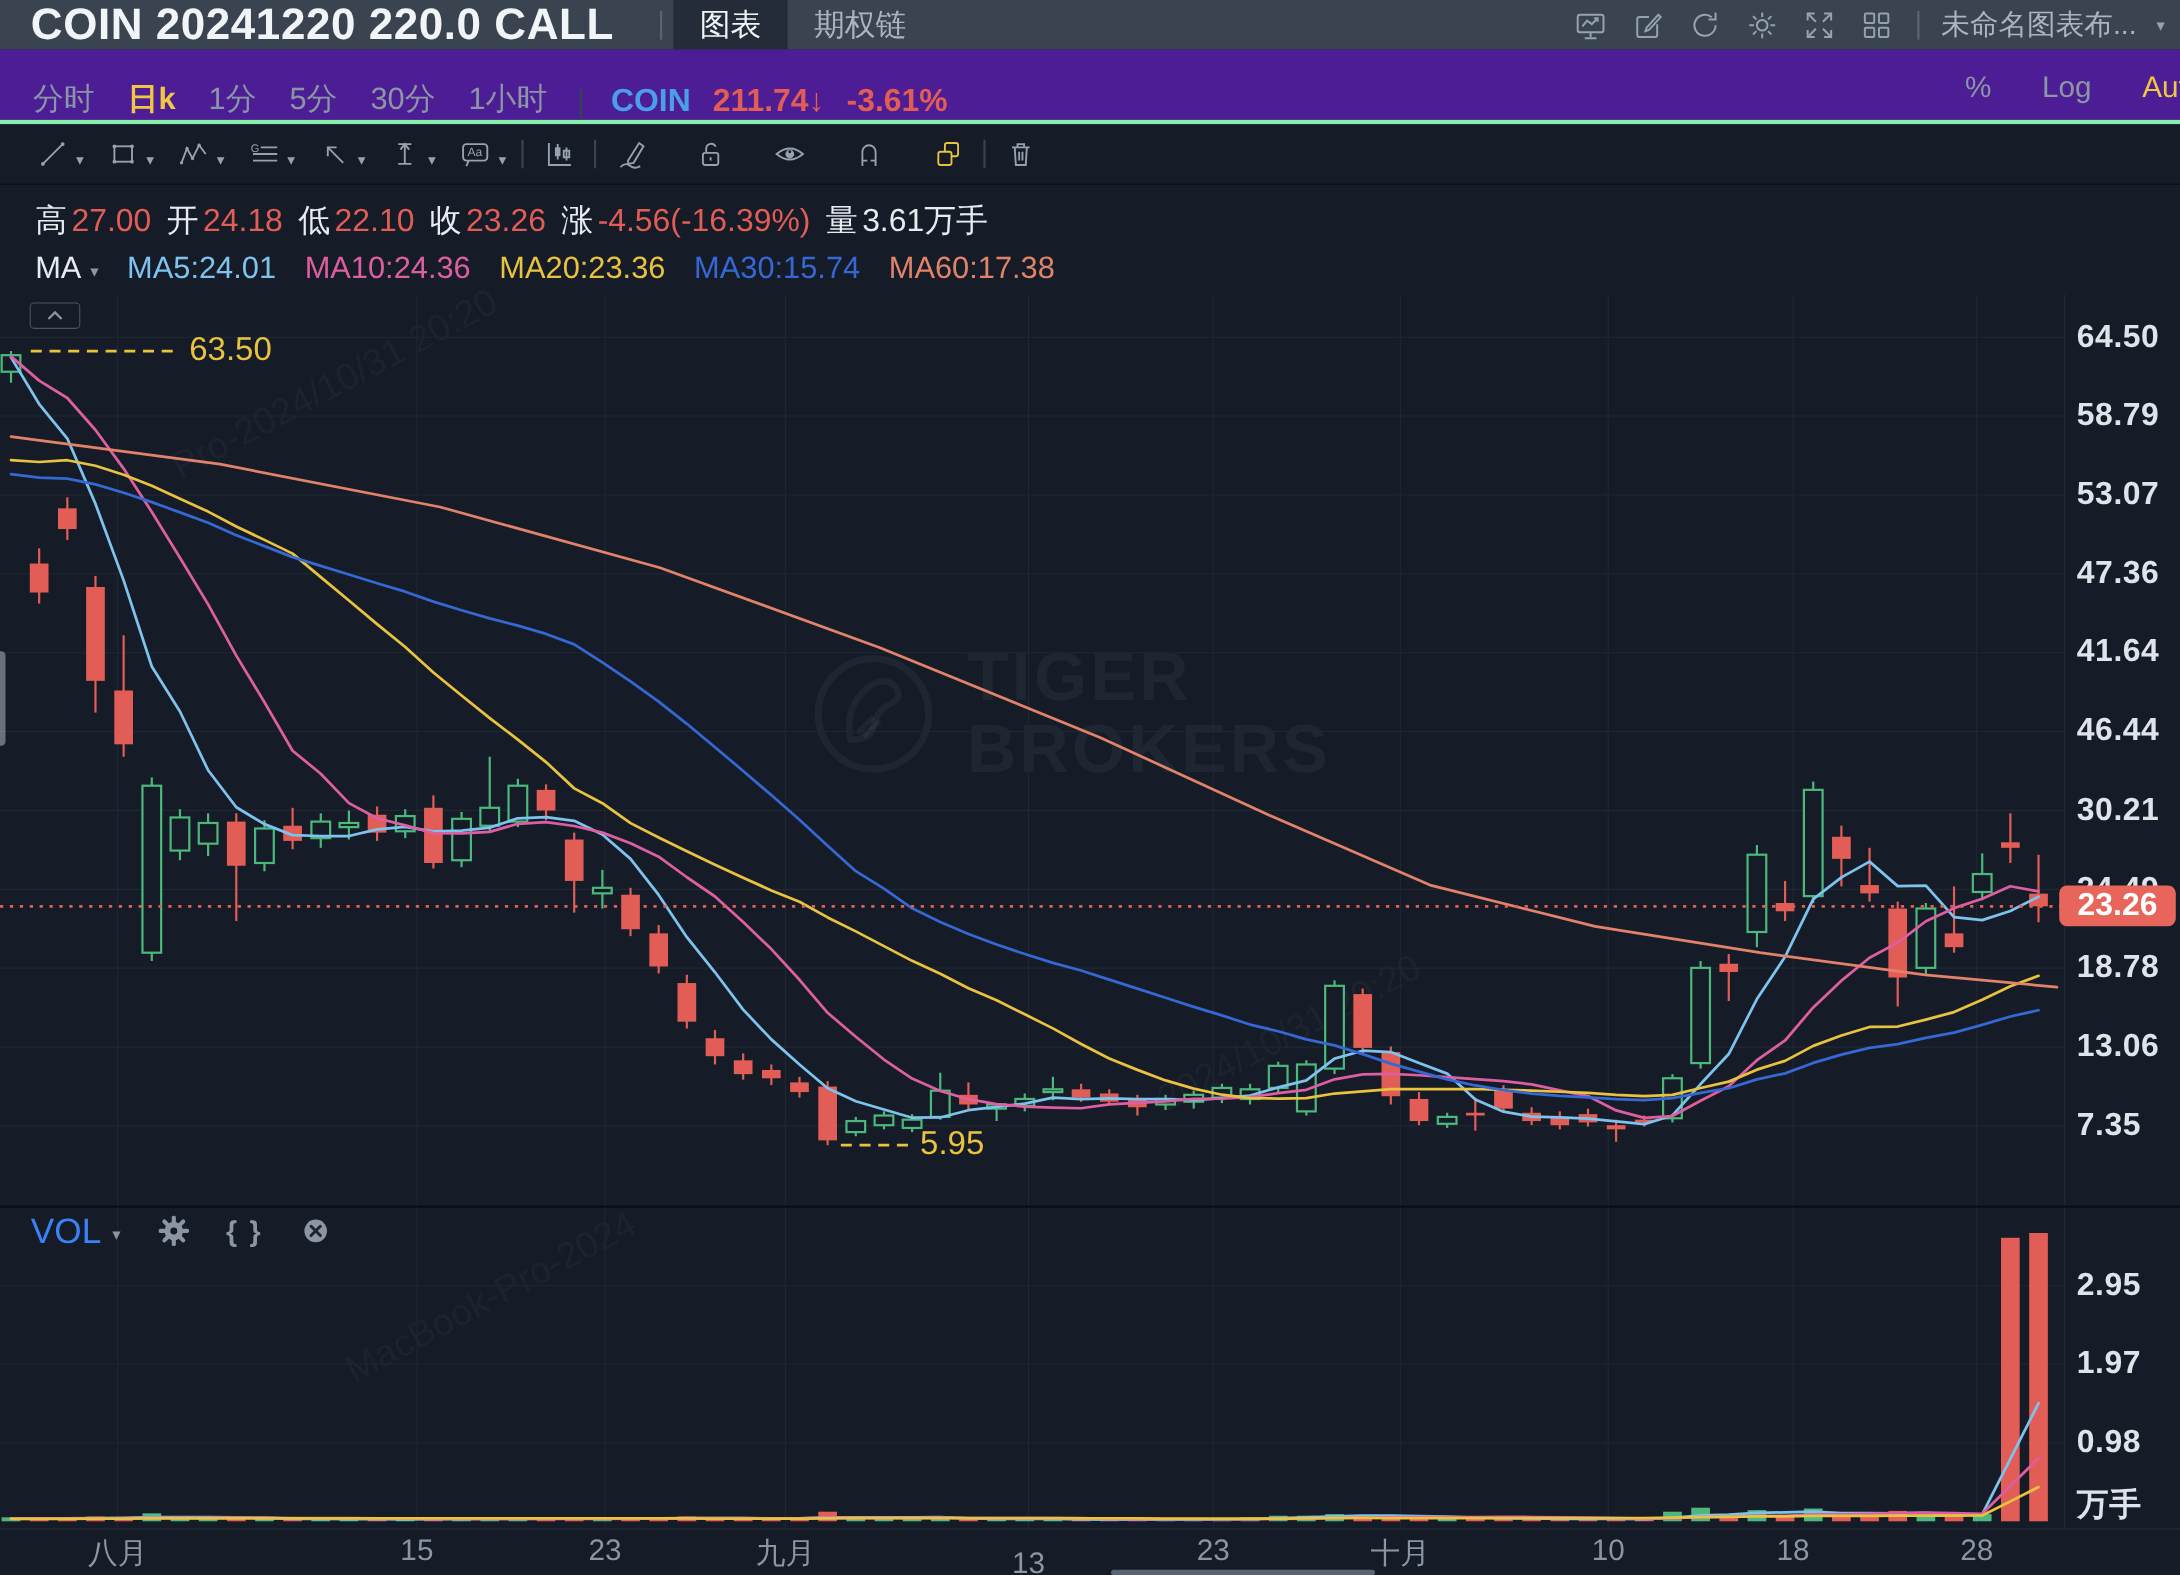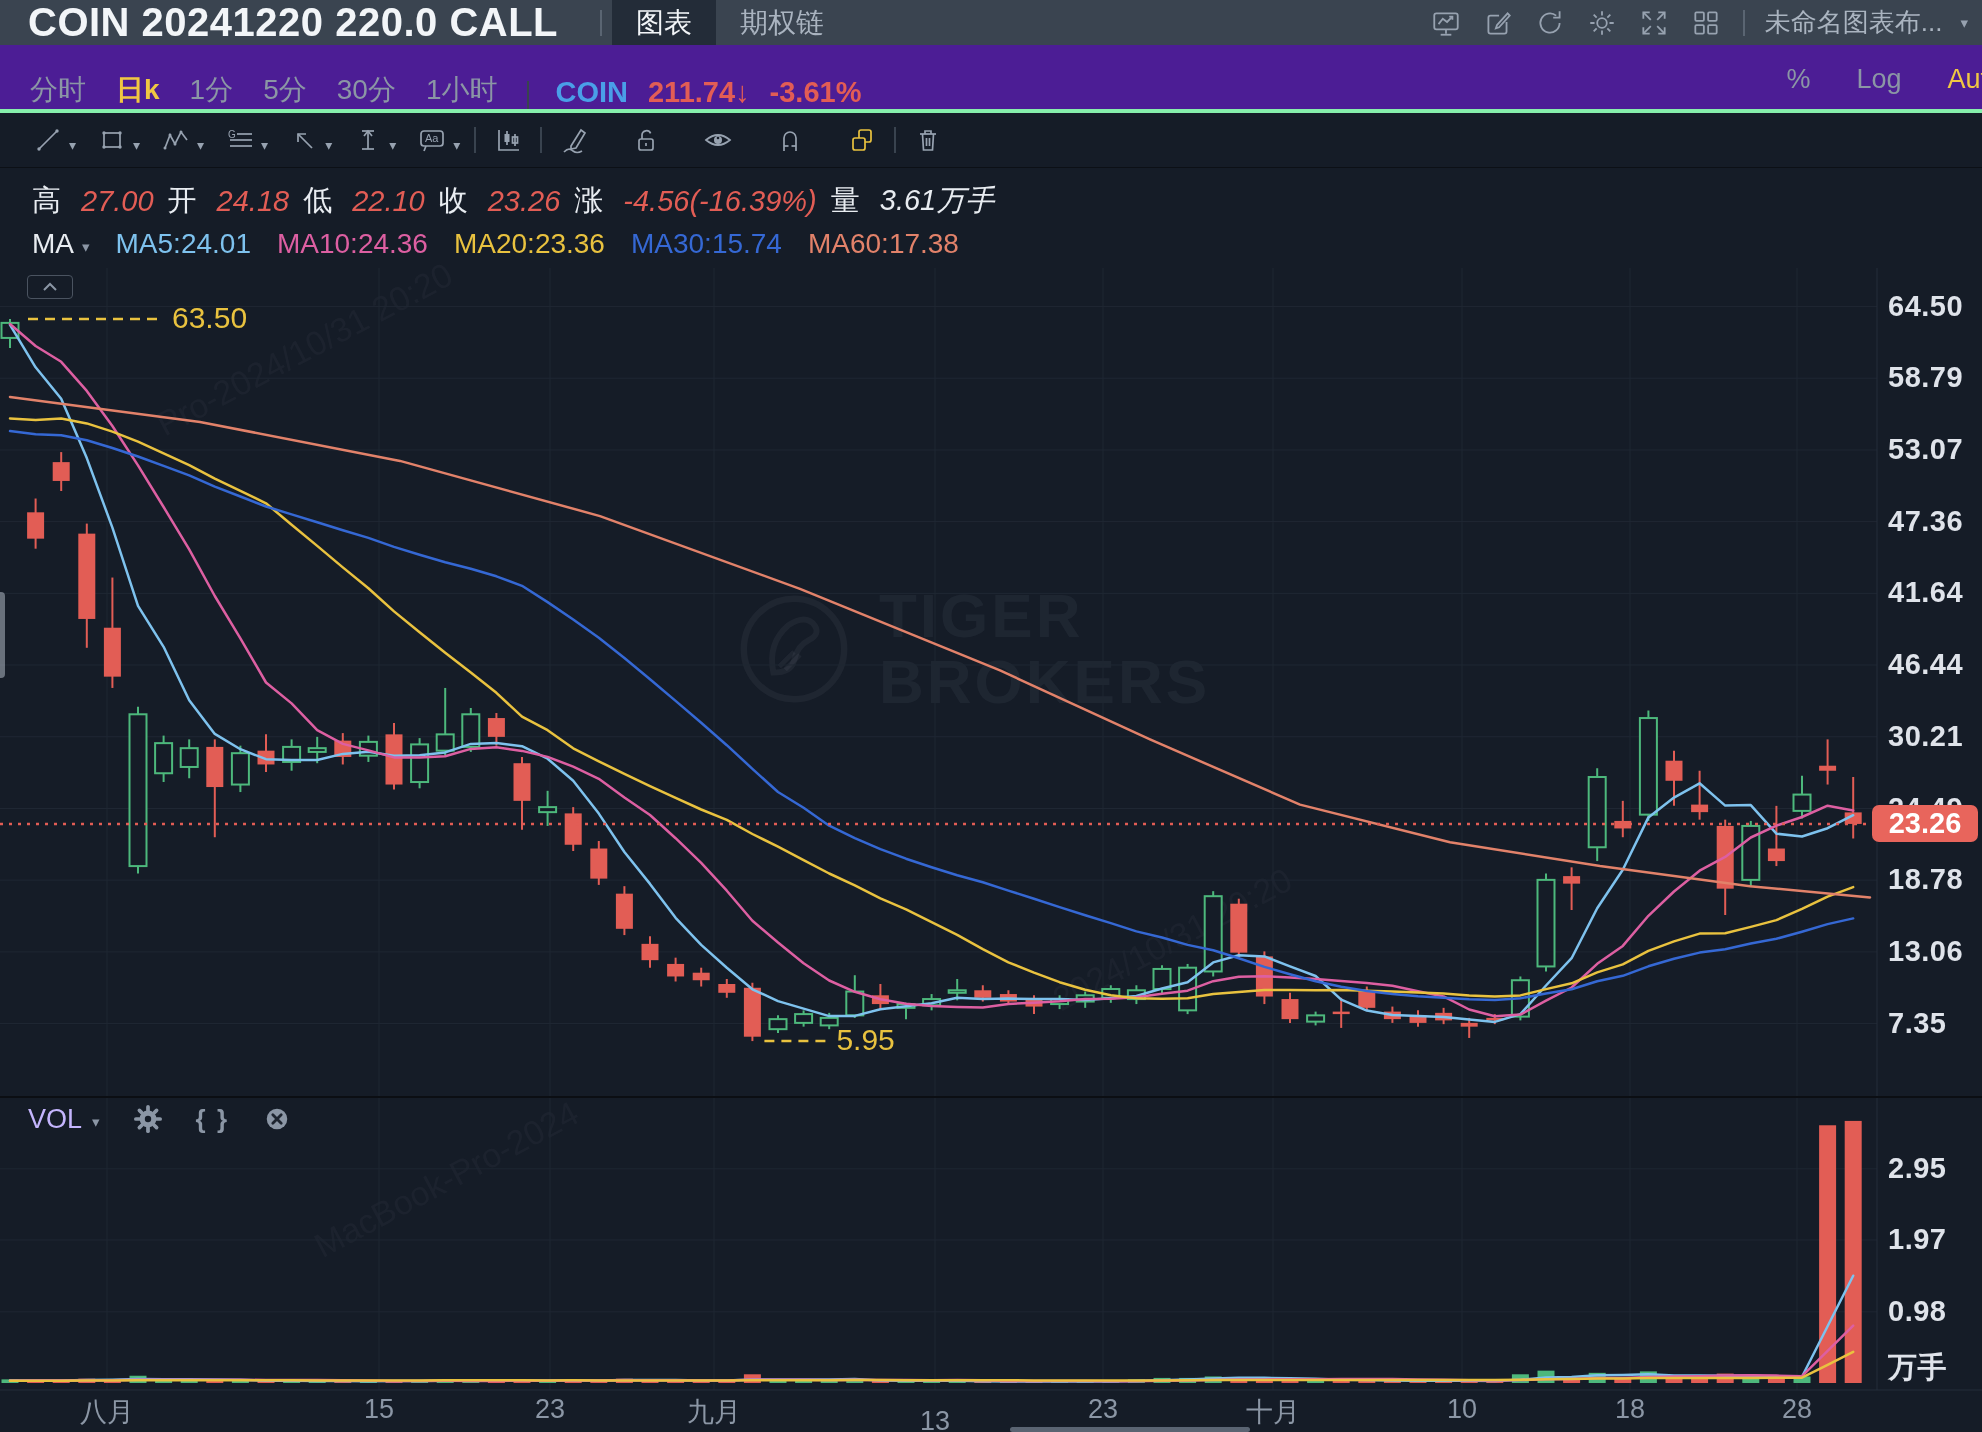--- a/index.html
+++ b/index.html
@@ -43,21 +43,21 @@
   .d-icon svg { stroke:#97a2b0; fill:none; stroke-width:1.7; }
   .d-caret { color:#97a2b0; font-size:14px; margin:10px 0 0 3px; cursor:pointer; }
   .d-div { width:2px; height:26px; background:#39434f; margin:0 14px; }
   .d-gap { width:18px; }
 
   
   .ohlcrow { position:absolute; left:32px; top:184px; height:34px; display:flex; align-items:center;
     z-index:6; font-size:29px; font-weight:500; }
   .ohlcrow .lb { color:#e8ecf1; margin-left:14px; }
   .ohlcrow .lb:first-child { margin-left:0; }
-  .ohlcrow .vl { margin-left:20px;font-style:italic; }
+  .ohlcrow .vl { margin-left:4px; }
   .marow { position:absolute; left:32px; top:227px; height:34px; display:flex; align-items:center;
     z-index:6; font-size:28px; }
   .marow .ma-main { color:#e8ecf1; font-weight:500; }
   .marow .ma-caret { color:#8b96a5; font-size:15px; margin:6px 0 0 8px; }
   .marow .ma-it { margin-left:26px; font-weight:500; }
 
   
   #chart-svg { position:absolute; left:0; top:0; z-index:1; }
   .collapse-btn { position:absolute; left:27px; top:275px; width:46px; height:24px;
     border:1px solid #4a5360; border-radius:4px; z-index:5; display:flex; align-items:center;
@@ -72,21 +72,21 @@
 
   .watermark { position:absolute; left:735px; top:583px; display:flex; align-items:center; gap:26px;
     z-index:0; color:rgba(200,212,228,0.055); }
   .wm-texts { font-size:62px; font-weight:bold; line-height:66px; letter-spacing:3px; }
   .wm-diag { position:absolute; color:rgba(200,212,228,0.04); font-size:34px; white-space:nowrap;
     transform:rotate(-28deg); z-index:0; }
 
   
   .volhead { position:absolute; left:28px; top:1100px; height:38px; display:flex; align-items:center;
     z-index:6; }
-  .volhead .vol-lb { color:#c4b5fd; font-size:27px; font-weight:500; }
+  .volhead .vol-lb { color:#3b82f6; font-size:32px; font-weight:500; }
   .volhead .vh-caret { color:#8b96a5; font-size:15px; margin:6px 0 0 10px; }
   .volhead .vh-icon { margin-left:34px; display:flex; align-items:center; cursor:pointer; }
   .braces { color:#8b96a5; font-size:26px; font-weight:bold; letter-spacing:2px; }
 
   .scroll-h { position:absolute; left:1010px; top:1427px; width:240px; height:5px;
     background:#5a6472; border-radius:3px; z-index:7; }
   .left-sliver { position:absolute; left:0; top:592px; width:5px; height:86px;
     background:rgba(190,198,210,0.5); border-radius:0 4px 4px 0; z-index:6; }
 </style>
 </head>

